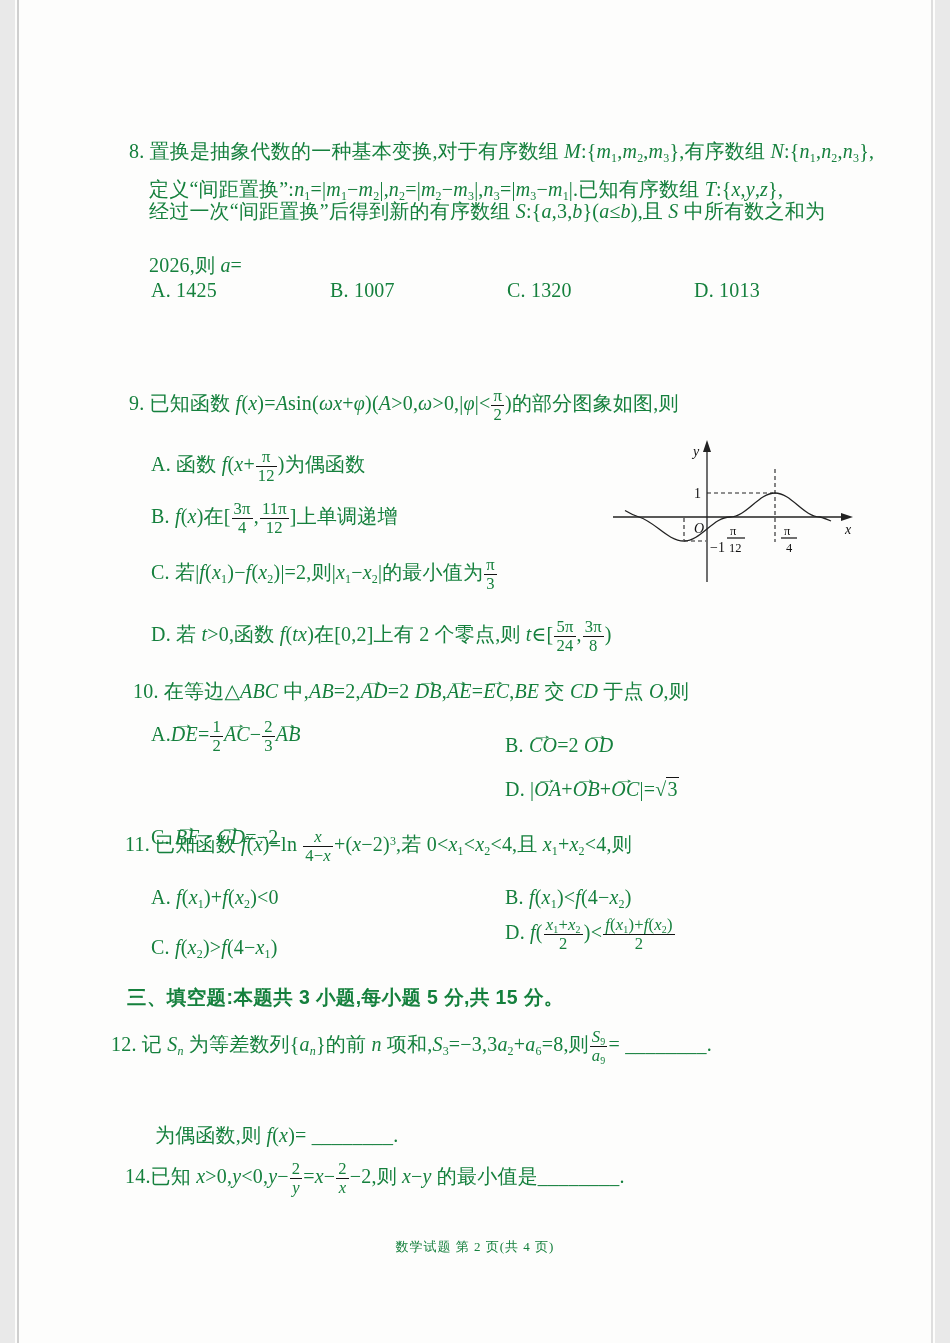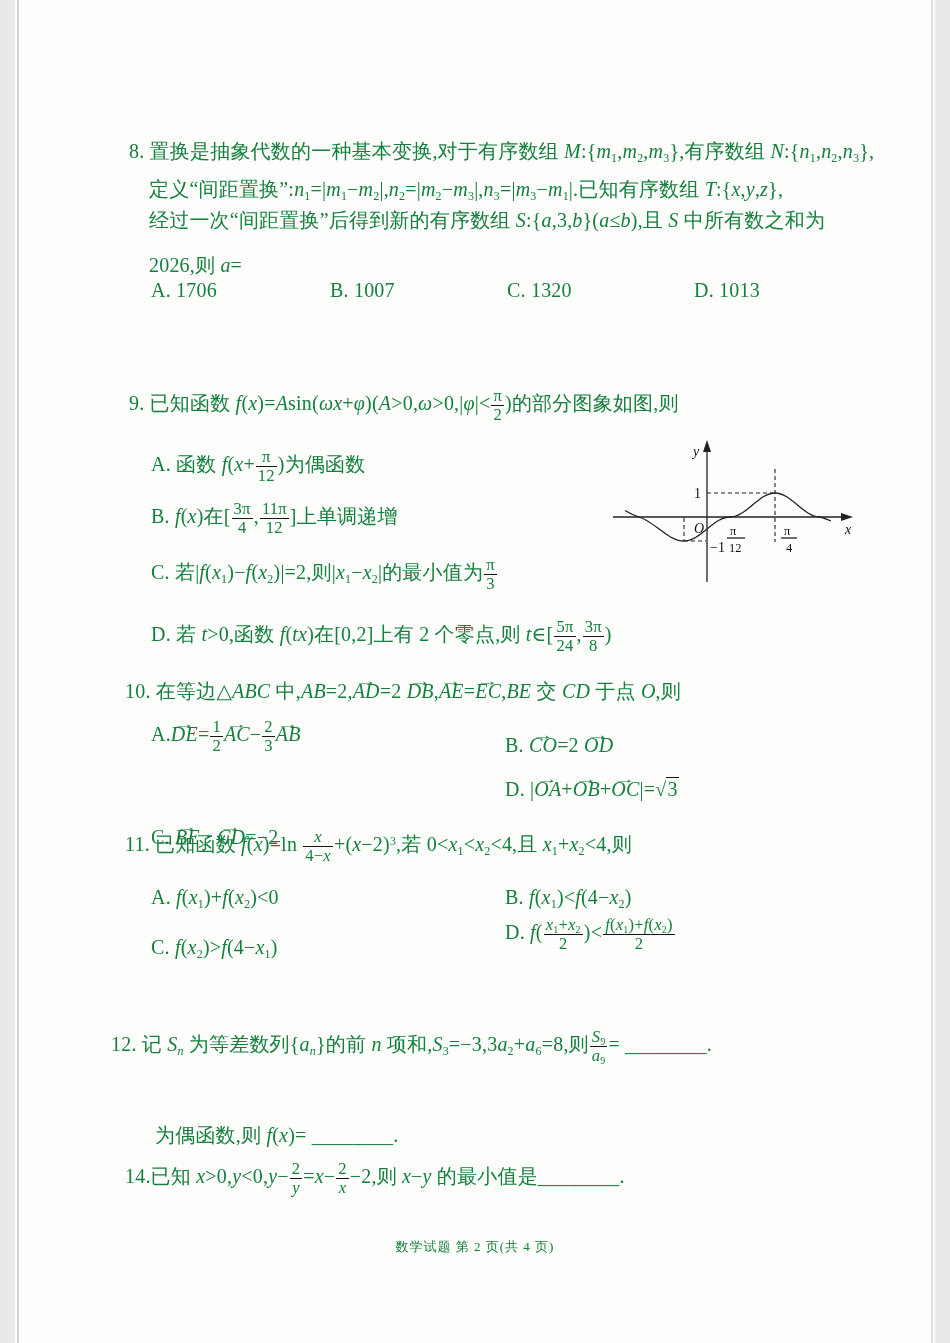--- a/index.html
+++ b/index.html
@@ -30,23 +30,23 @@
 </style>
 </head>
 <body>
 
 <div class="page">
   <div class="edge" style="left:2px"></div>
   <div class="edge" style="right:2px;background:#dedede"></div>
 
   <div class="ln" style="left:114px;top:138px">8. 置换是抽象代数的一种基本变换,对于有序数组 <i>M</i>:{<i>m</i><sub>1</sub>,<i>m</i><sub>2</sub>,<i>m</i><sub>3</sub>},有序数组 <i>N</i>:{<i>n</i><sub>1</sub>,<i>n</i><sub>2</sub>,<i>n</i><sub>3</sub>},</div>
   <div class="ln" style="left:134px;top:176px">定义“间距置换”:<i>n</i><sub>1</sub>=|<i>m</i><sub>1</sub>−<i>m</i><sub>2</sub>|,<i>n</i><sub>2</sub>=|<i>m</i><sub>2</sub>−<i>m</i><sub>3</sub>|,<i>n</i><sub>3</sub>=|<i>m</i><sub>3</sub>−<i>m</i><sub>1</sub>|.已知有序数组 <i>T</i>:{<i>x</i>,<i>y</i>,<i>z</i>},</div>
-  <div class="ln" style="left:134px;top:207px">经过一次“间距置换”后得到新的有序数组 <i>S</i>:{<i>a</i>,3,<i>b</i>}(<i>a</i>≤<i>b</i>),且 <i>S</i> 中所有数之和为</div>
+  <div class="ln" style="left:134px;top:198px">经过一次“间距置换”后得到新的有序数组 <i>S</i>:{<i>a</i>,3,<i>b</i>}(<i>a</i>≤<i>b</i>),且 <i>S</i> 中所有数之和为</div>
   <div class="ln" style="left:134px;top:252px">2026,则 <i>a</i>=</div>
-  <div class="ln" style="left:136px;top:277px">A. 1706</div>
+  <div class="ln" style="left:136px;top:277px">A. 1425</div>
   <div class="ln" style="left:315px;top:277px">B. 1007</div>
   <div class="ln" style="left:492px;top:277px">C. 1320</div>
   <div class="ln" style="left:679px;top:277px">D. 1013</div>
 
 
   <div class="ln" style="left:114px;top:387px">9. 已知函数 <i>f</i>(<i>x</i>)=<i>A</i>sin(<i>ωx</i>+<i>φ</i>)(<i>A</i>&gt;0,<i>ω</i>&gt;0,|<i>φ</i>|&lt;<ff><fn>π</fn><fd>2</fd></ff>)的部分图象如图,则</div>
   <div class="ln" style="left:136px;top:448px">A. 函数 <i>f</i>(<i>x</i>+<ff><fn>π</fn><fd>12</fd></ff>)为偶函数</div>
   <div class="ln" style="left:136px;top:500px">B. <i>f</i>(<i>x</i>)在[<ff><fn>3π</fn><fd>4</fd></ff>,<ff><fn>11π</fn><fd>12</fd></ff>]上单调递增</div>
   <div class="ln" style="left:136px;top:556px">C. 若|<i>f</i>(<i>x</i><sub>1</sub>)−<i>f</i>(<i>x</i><sub>2</sub>)|=2,则|<i>x</i><sub>1</sub>−<i>x</i><sub>2</sub>|的最小值为<ff><fn>π</fn><fd>3</fd></ff></div>
   <div class="ln" style="left:136px;top:618px">D. 若 <i>t</i>&gt;0,函数 <i>f</i>(<i>tx</i>)在[0,2]上有 2 个零点,则 <i>t</i>∈[<ff><fn>5π</fn><fd>24</fd></ff>,<ff><fn>3π</fn><fd>8</fd></ff>)</div>
@@ -71,32 +71,33 @@
       <path d="M122,102 H140"></path>
       <text class="sm" x="124" y="116">12</text>
     </g>
     <g>
       <text class="sm" x="179" y="99">π</text>
       <path d="M176,102 H192"></path>
       <text class="sm" x="181" y="116">4</text>
     </g>
   </svg>
 
-  <div class="ln" style="left:110px;top:678px">10. 在等边△<i>ABC</i> 中,<i>AB</i>=2,<vv>AD</vv>=2 <vv>DB</vv>,<vv>AE</vv>=<vv>EC</vv>,<i>BE</i> 交 <i>CD</i> 于点 <i>O</i>,则</div>
+  <div class="ln" style="left:118px;top:678px">10. 在等边△<i>ABC</i> 中,<i>AB</i>=2,<vv>AD</vv>=2 <vv>DB</vv>,<vv>AE</vv>=<vv>EC</vv>,<i>BE</i> 交 <i>CD</i> 于点 <i>O</i>,则</div>
   <div class="ln" style="left:136px;top:718px">A.<vv>DE</vv>=<ff><fn>1</fn><fd>2</fd></ff><vv>AC</vv>−<ff><fn>2</fn><fd>3</fd></ff><vv>AB</vv></div>
   <div class="ln" style="left:490px;top:732px">B. <vv>CO</vv>=2 <vv>OD</vv></div>
   <div class="ln" style="left:136px;top:824px">C. <vv>BE</vv> · <vv>CD</vv>=−2</div>
   <div class="ln" style="left:490px;top:776px">D. |<vv>OA</vv>+<vv>OB</vv>+<vv>OC</vv>|=√<sq>3</sq></div>
 
   <div class="ln" style="left:110px;top:828px">11. 已知函数 <i>f</i>(<i>x</i>)=ln <ff><fn><i>x</i></fn><fd>4−<i>x</i></fd></ff>+(<i>x</i>−2)<sup>3</sup>,若 0&lt;<i>x</i><sub>1</sub>&lt;<i>x</i><sub>2</sub>&lt;4,且 <i>x</i><sub>1</sub>+<i>x</i><sub>2</sub>&lt;4,则</div>
   <div class="ln" style="left:136px;top:884px">A. <i>f</i>(<i>x</i><sub>1</sub>)+<i>f</i>(<i>x</i><sub>2</sub>)&lt;0</div>
   <div class="ln" style="left:490px;top:884px">B. <i>f</i>(<i>x</i><sub>1</sub>)&lt;<i>f</i>(4−<i>x</i><sub>2</sub>)</div>
   <div class="ln" style="left:136px;top:934px">C. <i>f</i>(<i>x</i><sub>2</sub>)&gt;<i>f</i>(4−<i>x</i><sub>1</sub>)</div>
   <div class="ln" style="left:490px;top:916px">D. <i>f</i>(<ff><fn><i>x</i><sub>1</sub>+<i>x</i><sub>2</sub></fn><fd>2</fd></ff>)&lt;<ff><fn><i>f</i>(<i>x</i><sub>1</sub>)+<i>f</i>(<i>x</i><sub>2</sub>)</fn><fd>2</fd></ff></div>
 
+  <div class="ln hd" style="left:112px;top:984px">三、填空题:本题共 3 小题,每小题 5 分,共 15 分。</div>
 
   <div class="ln" style="left:96px;top:1028px">12. 记 <i>S</i><sub><i>n</i></sub> 为等差数列{<i>a</i><sub><i>n</i></sub>}的前 <i>n</i> 项和,<i>S</i><sub>3</sub>=−3,3<i>a</i><sub>2</sub>+<i>a</i><sub>6</sub>=8,则<ff><fn><i>S</i><sub>9</sub></fn><fd><i>a</i><sub>9</sub></fd></ff>= ________.</div>
 
   <div class="ln" style="left:140px;top:1122px">为偶函数,则 <i>f</i>(<i>x</i>)= ________.</div>
 
   <div class="ln" style="left:110px;top:1160px">14.已知 <i>x</i>&gt;0,<i>y</i>&lt;0,<i>y</i>−<ff><fn>2</fn><fd><i>y</i></fd></ff>=<i>x</i>−<ff><fn>2</fn><fd><i>x</i></fd></ff>−2,则 <i>x</i>−<i>y</i> 的最小值是________.</div>
 
   <div class="ln ftr" style="left:0;right:0;top:1233px;text-align:center">数学试题 第 2 页(共 4 页)</div>
 </div>
 

